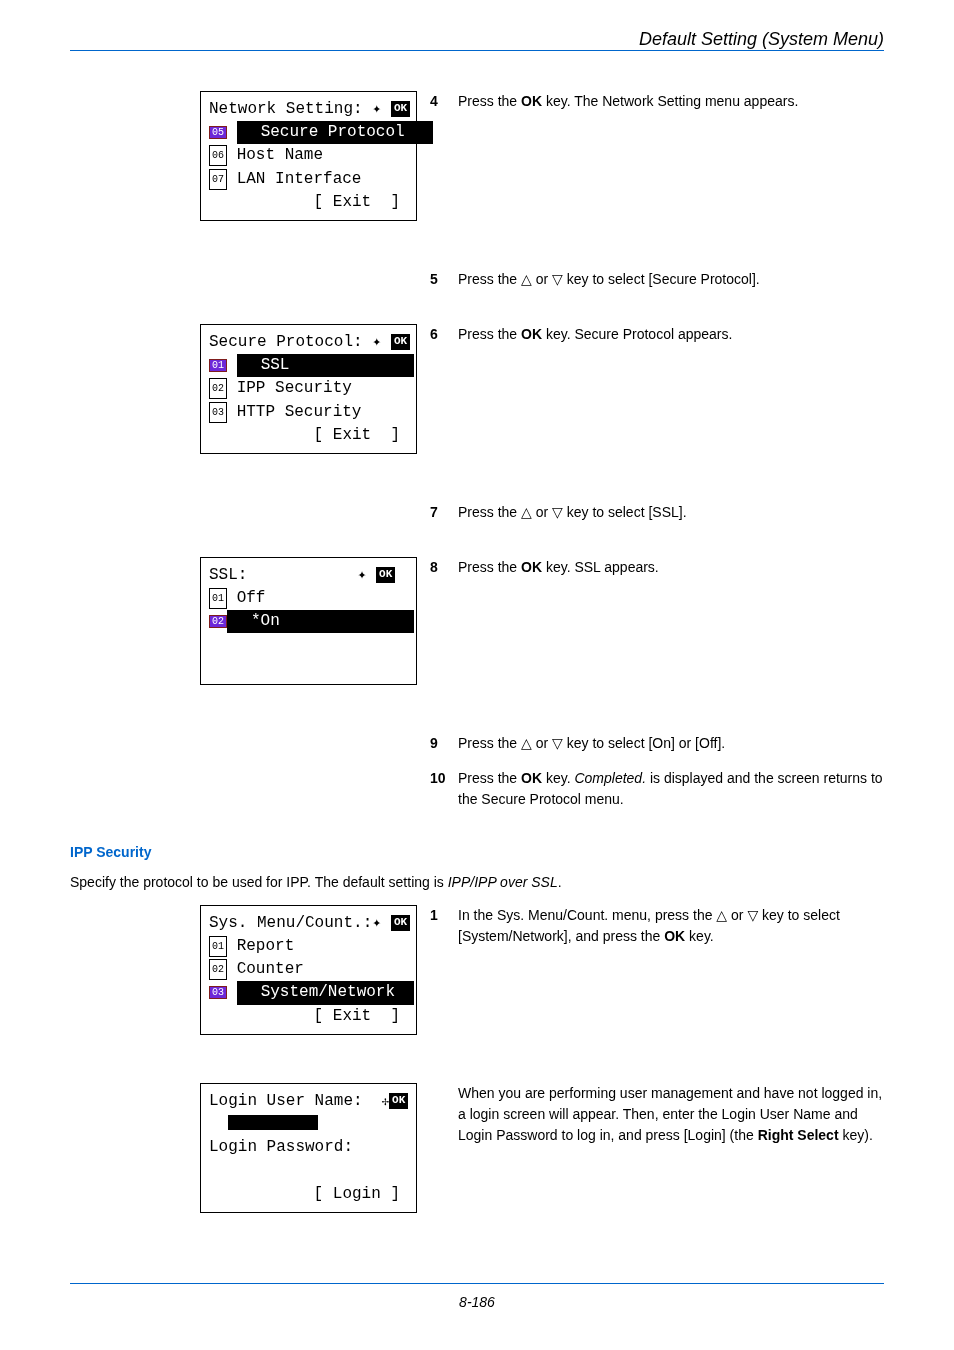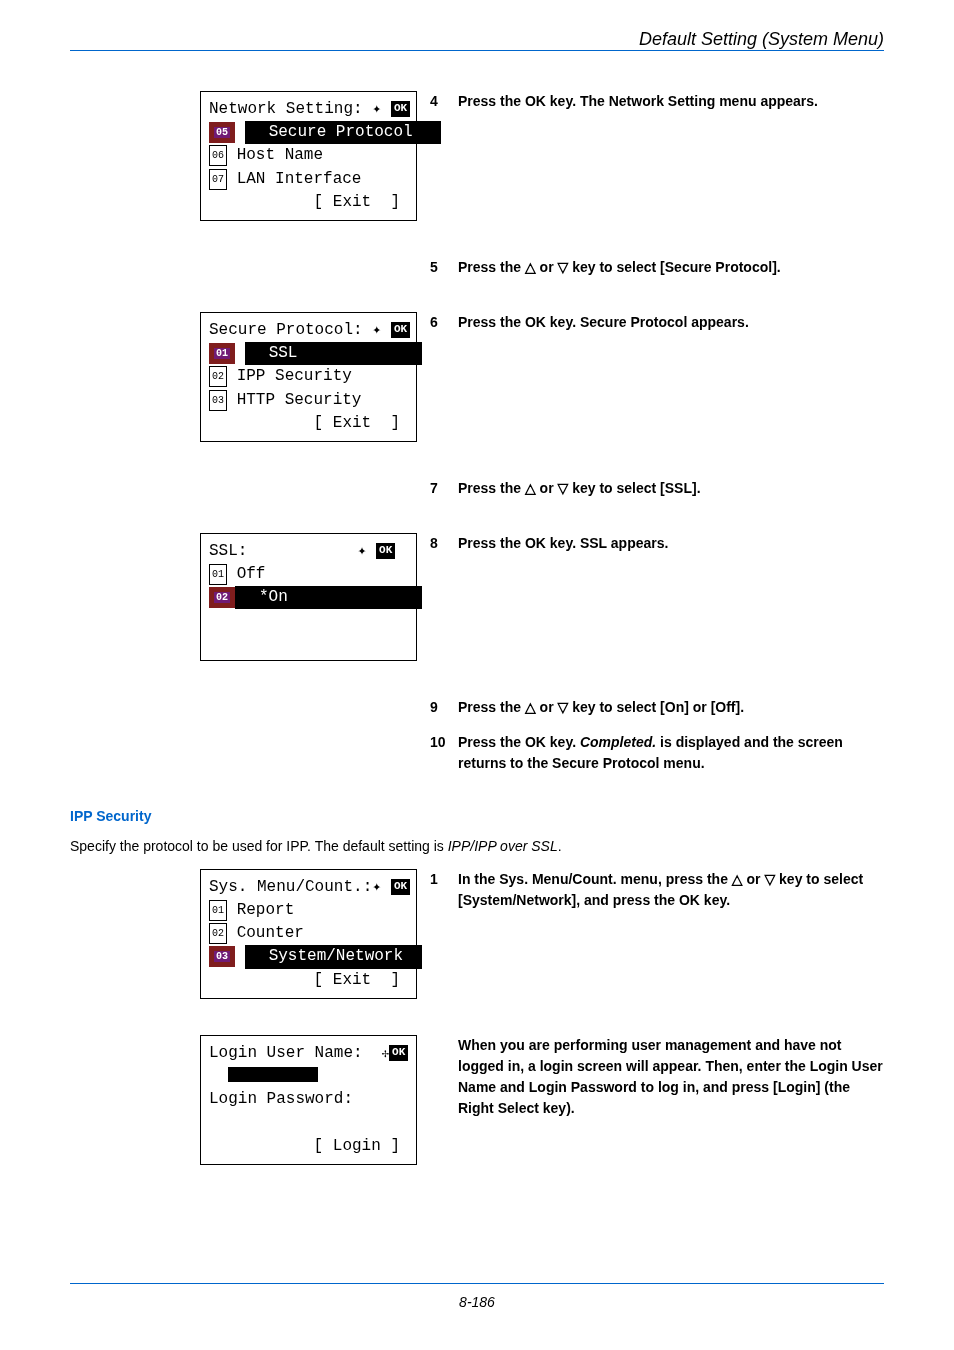--- a/index.html
+++ b/index.html
@@ -39,49 +39,48 @@
     flex: 1;
     padding-left: 20px;
   }
   .lcd-box {
     border: 1px solid #000;
     width: 217px;
     padding: 6px 8px;
     font-family: "Courier New", monospace;
     font-size: 16px;
     line-height: 1.45;
-    margin-bottom: 16px;
+    margin-bottom: 28px;
   }
   .lcd-line { white-space: pre; }
   .lcd-line.sel {
     background: #000;
     color: #fff;
     display: inline-block;
     padding-left: 24px;
   }
   .num-box {
     display: inline-block;
     border: 1px solid #000;
     font-size: 10px;
     padding: 4px 2px;
     vertical-align: 1px;
     line-height: 11px;
     background: #fff;
     color: #000;
   }
   .num-box-inv {
     display: inline-block;
-    border: 5px solid #7f1d1d;
+    border: 1px solid #7f1d1d;
     font-size: 10px;
     padding: 0 2px;
     vertical-align: 1px;
     line-height: 11px;
-    background: #701a75;
+    background: #6d28d9;
     color: #fff;
-    font-weight: bold;
   }
   .ok-badge {
     display: inline-block;
     background: #000;
     color: #fff;
     font-size: 11px;
     font-weight: bold;
     padding: 0 3px;
     vertical-align: 2px;
   }
@@ -94,21 +93,21 @@
     display: flex;
     margin-bottom: 14px;
     font-size: 14px;
     line-height: 1.5;
   }
   .step-num {
     font-weight: bold;
     width: 28px;
     flex-shrink: 0;
   }
-  .step-body { flex: 1; font-weight: bold; }
+  .step-body { flex: 1; }
   .subhead {
     color: #0066cc;
     font-weight: bold;
     font-size: 14px;
     margin: 14px 0 12px 0;
   }
   .body-para {
     font-size: 14px;
     line-height: 1.5;
     margin-bottom: 12px;

